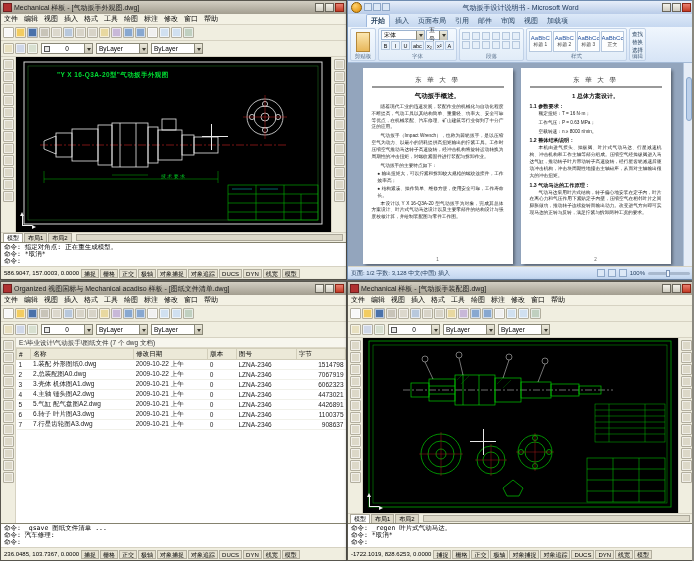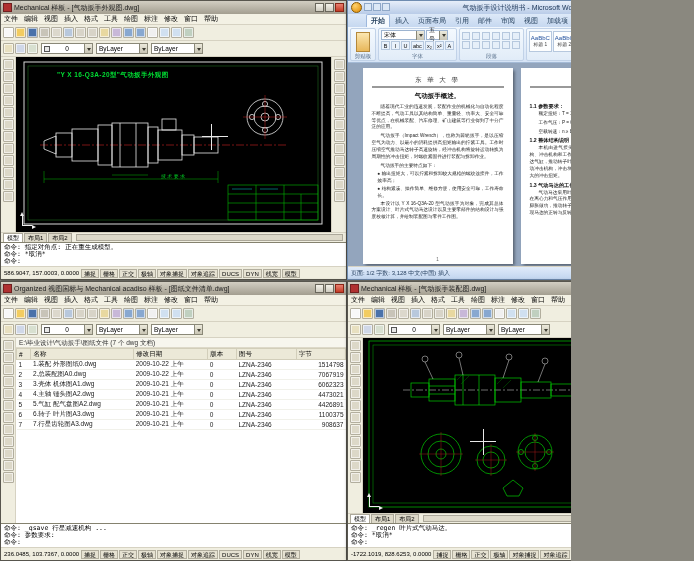--- a/index.html
+++ b/index.html
@@ -1,18 +1,18 @@
 <!DOCTYPE html>
 <html><head>
 <meta charset="utf-8">
 <style>
 *{box-sizing:border-box;margin:0;padding:0}
 html,body{width:694px;height:561px;overflow:hidden}
 body{font-family:"Liberation Sans",sans-serif;background:#8a887f}
-.desktop{position:relative;width:571px;height:561px;background:#8a887f;overflow:hidden}
+.desktop{position:relative;width:692px;height:561px;background:#8a887f;overflow:hidden}
 .win{position:absolute;display:flex;flex-direction:column;background:#ece9d8;border:1px solid #58564e;box-shadow:0 0 3px rgba(0,0,0,.4)}
 .q-tl{left:0;top:0;width:347px;height:280px}
 .q-tr{left:347px;top:0;width:347px;height:280px;border-color:#6f8cb0}
 .q-bl{left:0;top:281px;width:347px;height:280px}
 .q-br{left:347px;top:281px;width:347px;height:280px}
 
 .titlebar{height:13px;flex:0 0 13px;display:flex;align-items:center;gap:2px;padding:0 2px;background:linear-gradient(#d2cec2,#a39e90);font-size:7px;color:#1c1c1c;overflow:hidden}
 .titletext{flex:1;white-space:nowrap;overflow:hidden;text-overflow:ellipsis}
 .appicon{width:9px;height:9px;background:#b03030;border:1px solid #702020;flex:0 0 9px}
 .winbtns{display:flex;gap:1px;flex:0 0 auto}
@@ -600,22 +600,22 @@
               <td>2009-10-21 上午</td>
               <td>0</td>
               <td>LZNA-2346</td>
               <td class="num">908637</td>
             </tr>
             </tbody>
         </table>
       </div>
     </div>
     <div class="cmd">
-      <div class="cline">命令: _qsave 行星减速机构 ...</div>
-      <div class="cline">命令: 参数要求:</div>
+      <div class="cline">命令: _qsave 图纸文件清单 ...</div>
+      <div class="cline">命令: 汽车修理:</div>
       <div class="cline">命令:</div>
     </div>
     <div class="sbar">
       <span class="coords">236.0485, 103.7367, 0.0000</span>
       <span class="toggles">
           <span class="tg">捕捉</span>
           <span class="tg">栅格</span>
           <span class="tg">正交</span>
           <span class="tg">极轴</span>
           <span class="tg">对象捕捉</span>

